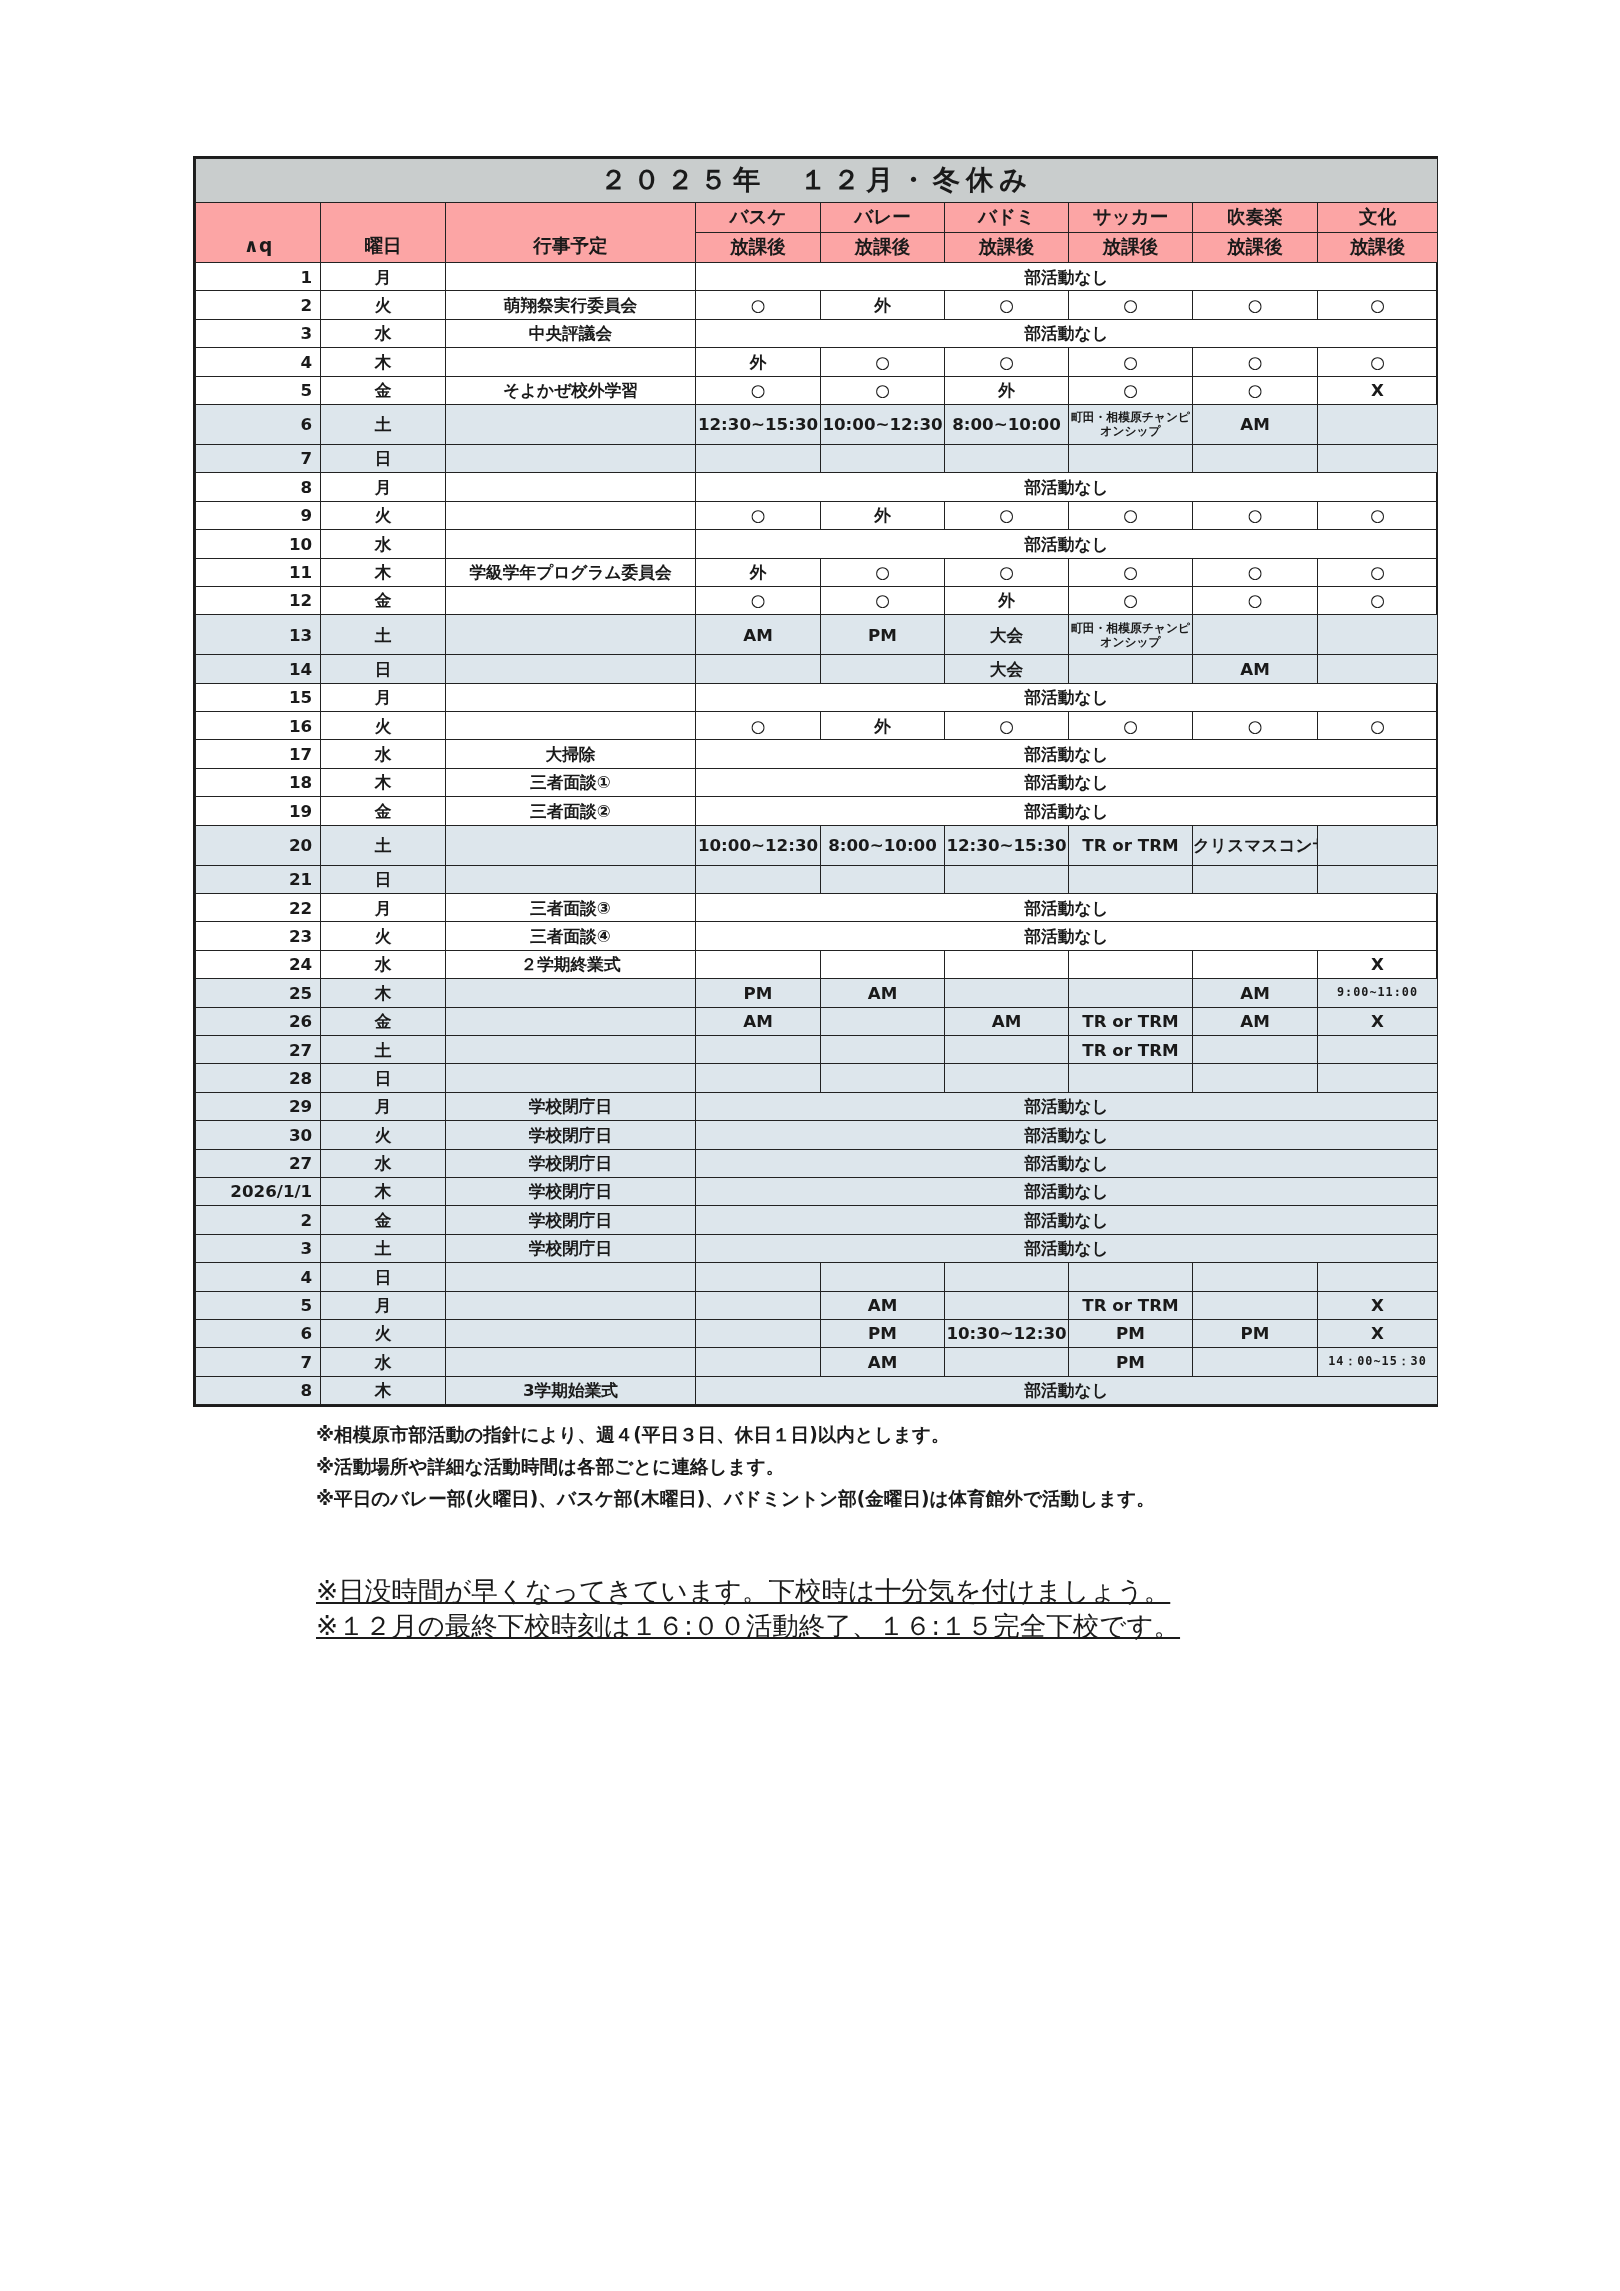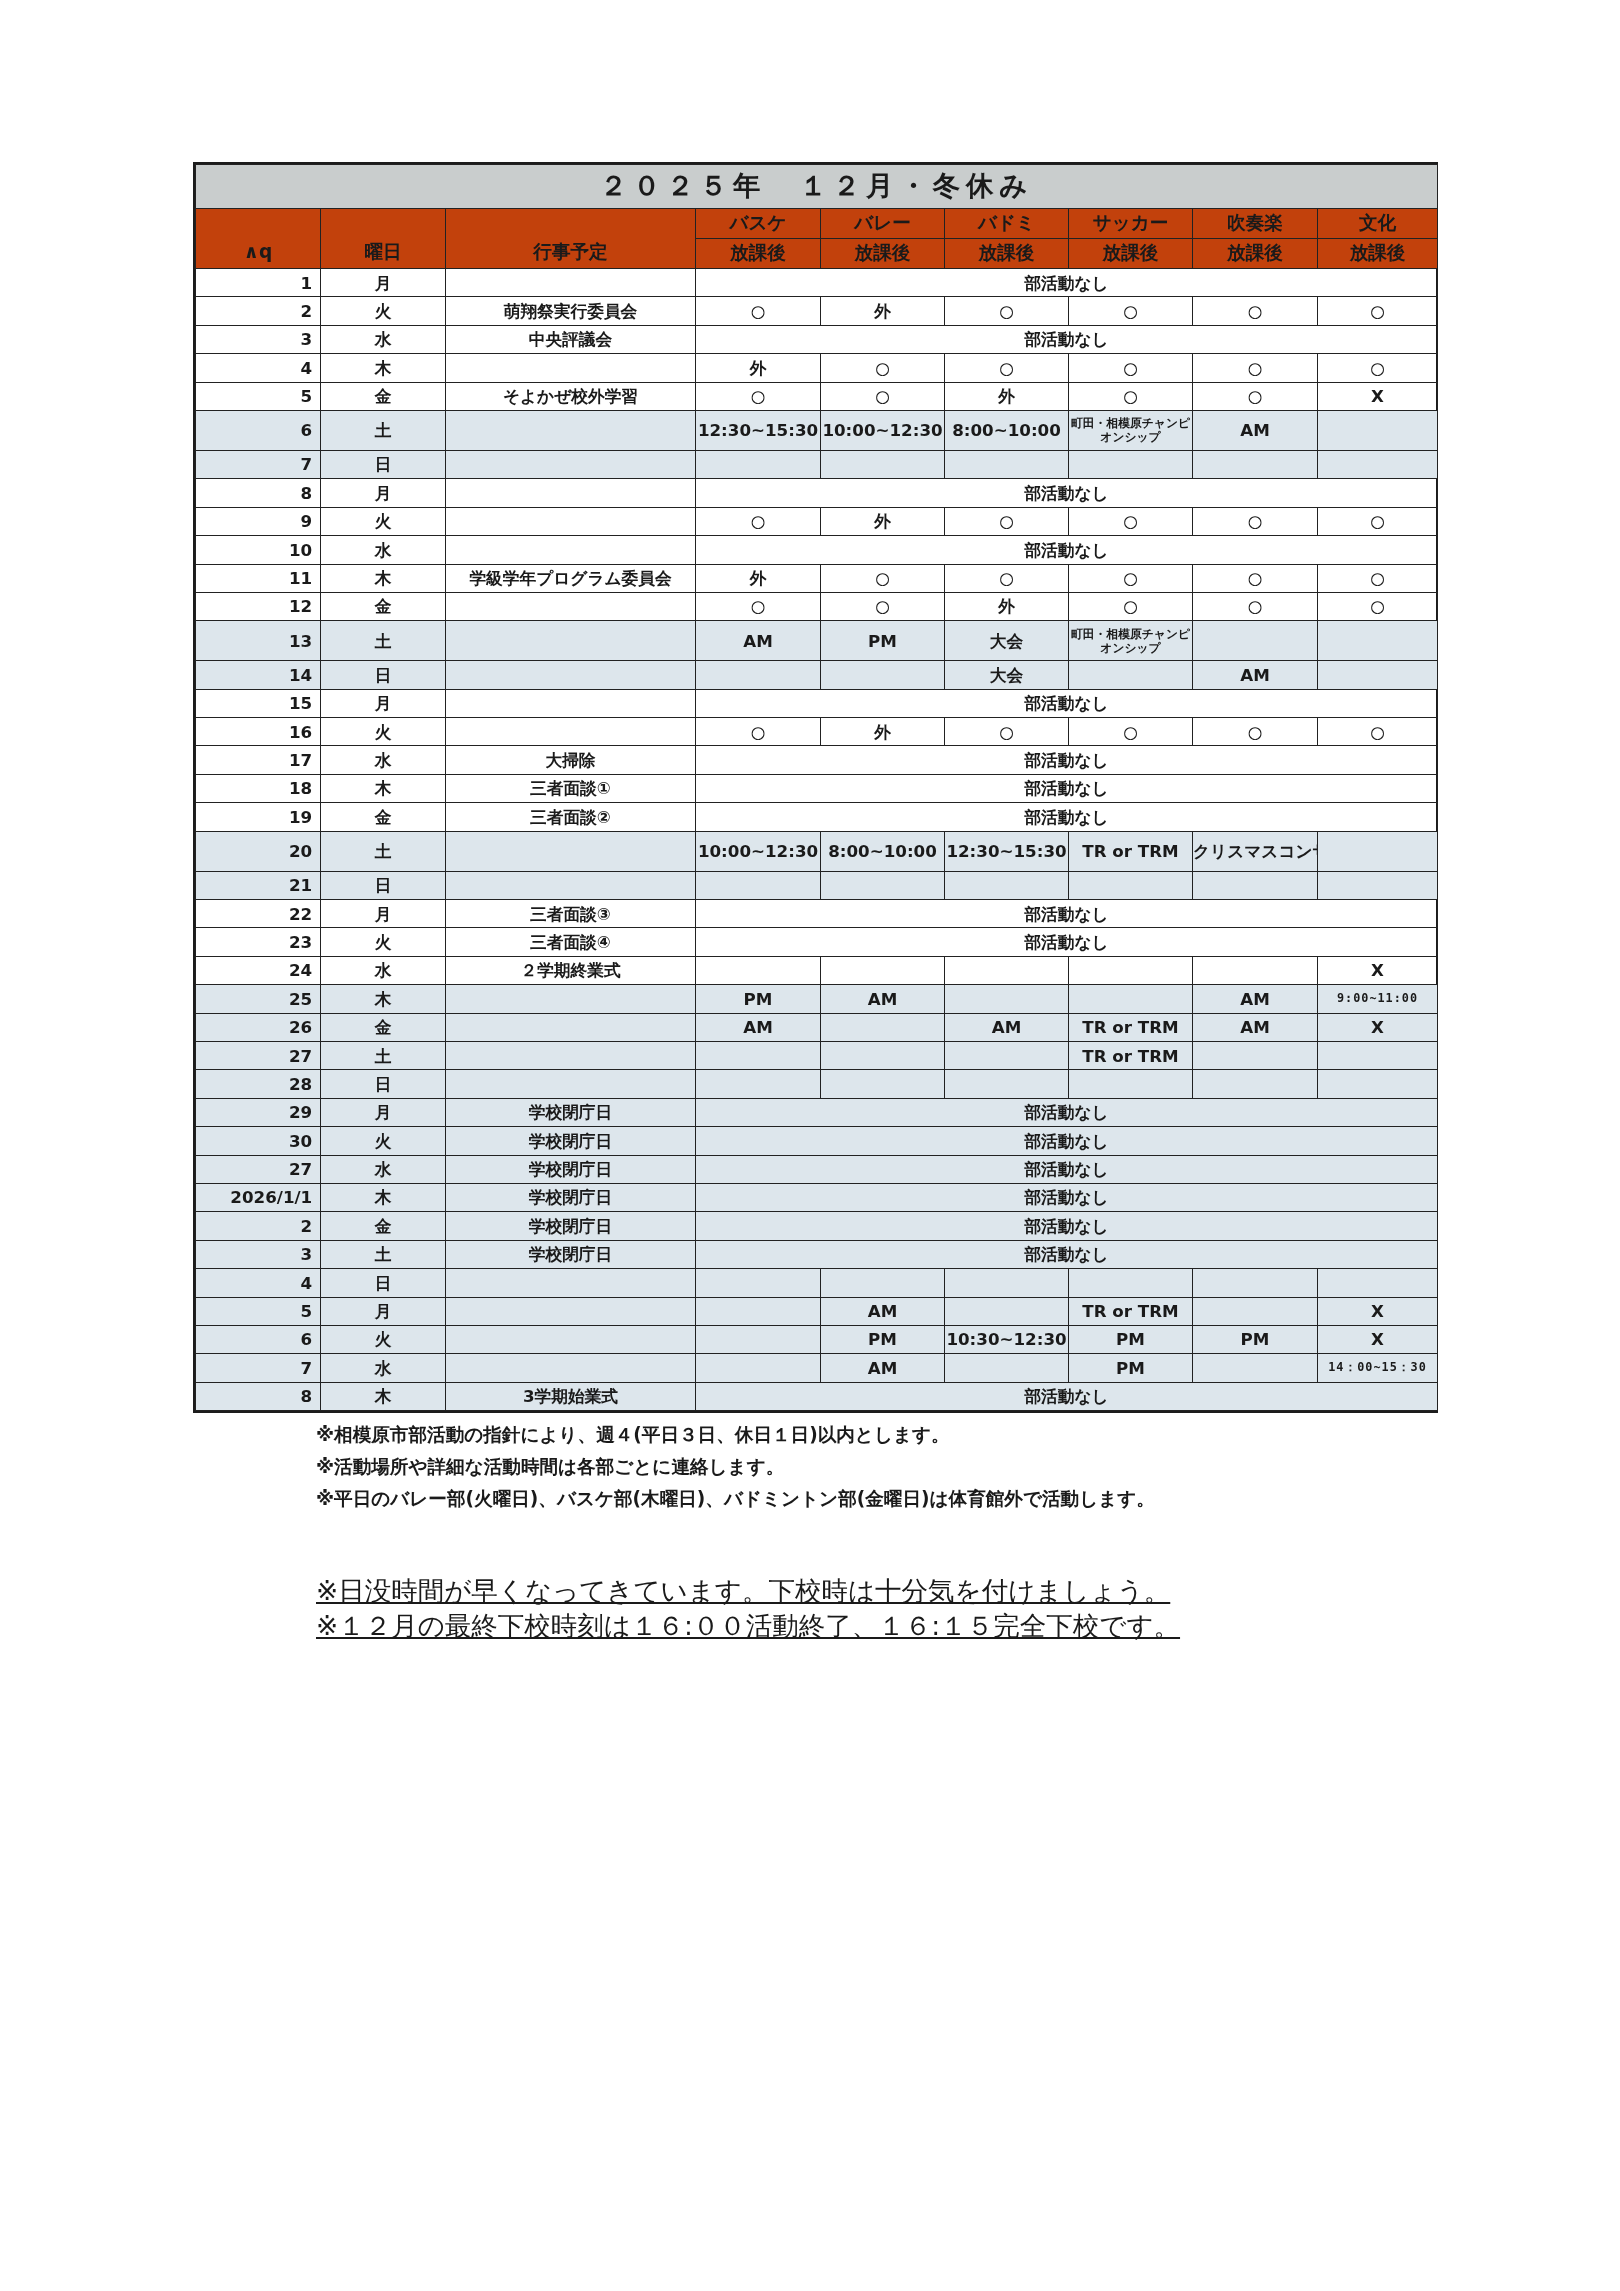--- a/index.html
+++ b/index.html
@@ -2,33 +2,33 @@
 <html><head>
 <meta charset="utf-8">
 <style>
   html, body { margin:0; padding:0; }
   body {
     width:1620px; height:2292px; background:#ffffff; position:relative;
     font-family:"DejaVu Sans","Liberation Sans",sans-serif; color:#1a1a1a;
     overflow:hidden;
   }
   .sheet {
-    position:absolute; left:193px; top:162px; width:1245px;
+    position:absolute; left:193px; top:156px; width:1245px;
     border:2px solid #1c1c1c; box-sizing:border-box;
   }
   table { border-collapse:collapse; width:100%; table-layout:fixed; }
   td, th {
     border:1.5px solid #222; padding:0; text-align:center; vertical-align:middle;
     font-weight:bold; font-size:16.7px; line-height:1.1; overflow:hidden; white-space:nowrap;
   }
   .title-row th {
     background:#c9cdcd; height:43px; font-size:27.4px; letter-spacing:5.9px;
     font-family:"DejaVu Sans",sans-serif;
   }
-  .head th { background:#c2410c; font-size:18.6px; height:29px; }
+  .head th { background:#fca5a5; font-size:18.6px; height:29px; }
   .head th.tall { vertical-align:bottom; padding-bottom:5.9px; }
   tr.r td { height:27.4px; }
   tr.r.tall td { height:39px; }
   tr.shade td { background:#dde6ec; }
   td.num { text-align:right; padding-right:7.8px; font-size:16.7px; }
   td.event { font-size:16.7px; }
   td.small { font-size:11.8px; line-height:1.2; white-space:normal;margin-left:42px; }
   td.mono { font-family:"DejaVu Sans Mono",monospace; font-size:11.8px; letter-spacing:1px; }
   td.circle { font-weight:normal; font-size:16.7px; }
   .notes {

